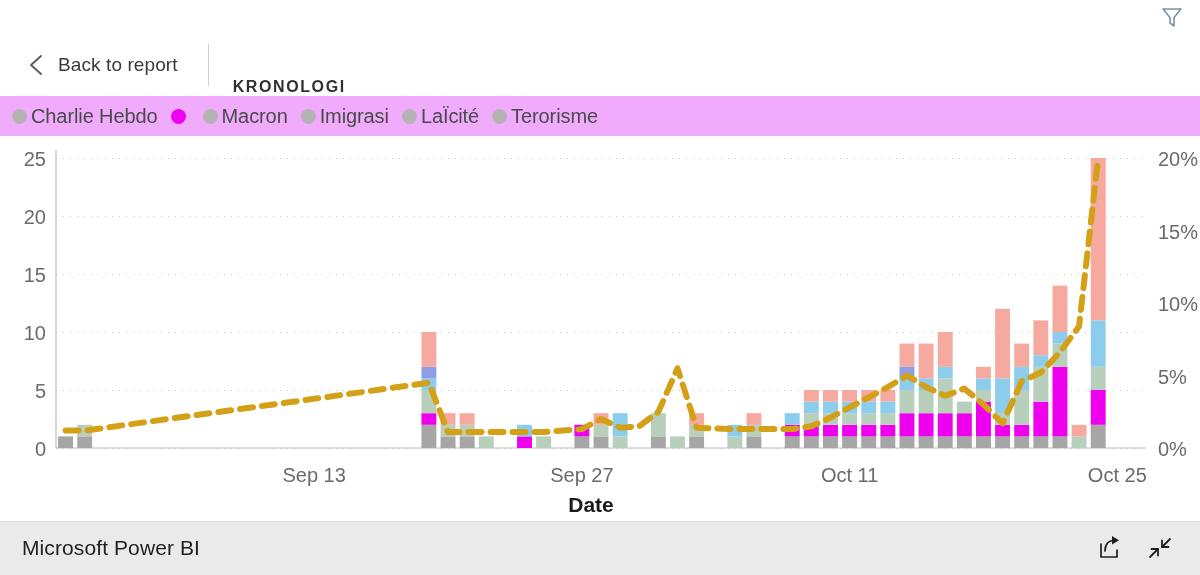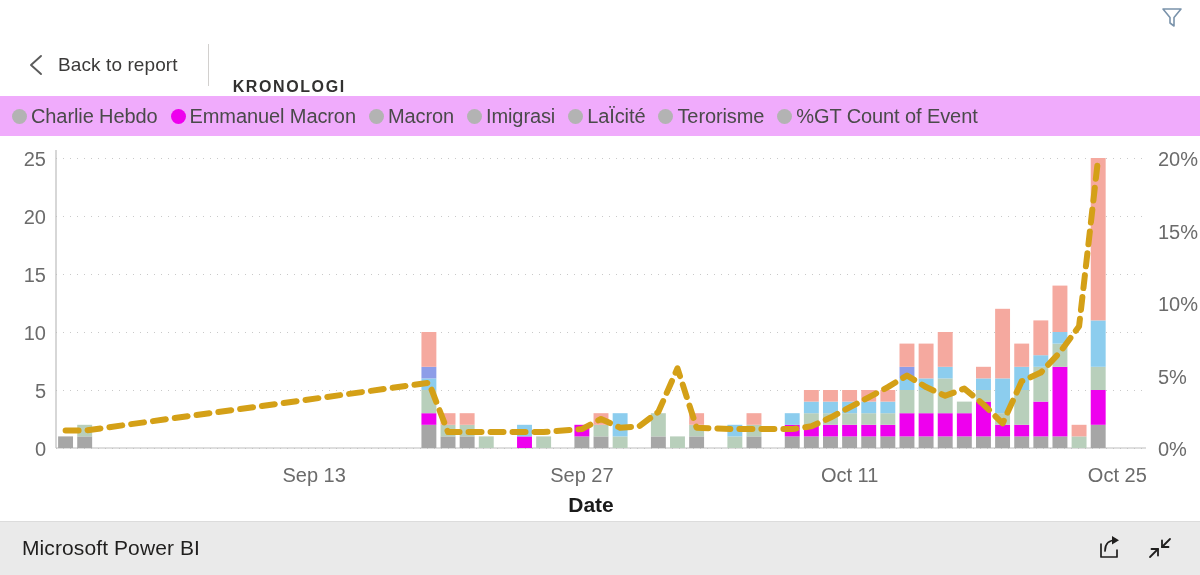--- a/index.html
+++ b/index.html
@@ -117,41 +117,36 @@
     <div class="report-title">KRONOLOGI</div>
   </div>
 
   <div class="legend">
     <div class="legend-item">
       <span class="legend-dot" style="background:#b3b3b3"></span>
       <span class="legend-text">Charlie Hebdo</span>
     </div>
     <div class="legend-item">
       <span class="legend-dot" style="background:#ee00ee"></span>
-      <span class="legend-text">Emmanuel Macron</span>
     </div>
     <div class="legend-item">
       <span class="legend-dot" style="background:#b3b3b3"></span>
       <span class="legend-text">Macron</span>
     </div>
     <div class="legend-item">
       <span class="legend-dot" style="background:#b3b3b3"></span>
       <span class="legend-text">Imigrasi</span>
     </div>
     <div class="legend-item">
       <span class="legend-dot" style="background:#b3b3b3"></span>
       <span class="legend-text">LaÏcité</span>
     </div>
     <div class="legend-item">
       <span class="legend-dot" style="background:#b3b3b3"></span>
       <span class="legend-text">Terorisme</span>
-    </div>
-    <div class="legend-item">
-      <span class="legend-dot" style="background:#b3b3b3"></span>
-      <span class="legend-text">%GT Count of Event</span>
     </div>
   </div>
 
   <div class="chart-wrap">
     <svg class="chart-svg" id="chart" viewBox="0 0 1200 385">
         <line x1="56" x2="1146" y1="312" y2="312" stroke="#c9c9c9" stroke-width="1" stroke-dasharray="1 6" shape-rendering="crispEdges"></line>
         <line x1="56" x2="1146" y1="254" y2="254" stroke="#c9c9c9" stroke-width="1" stroke-dasharray="1 6" shape-rendering="crispEdges"></line>
         <line x1="56" x2="1146" y1="196" y2="196" stroke="#c9c9c9" stroke-width="1" stroke-dasharray="1 6" shape-rendering="crispEdges"></line>
         <line x1="56" x2="1146" y1="138" y2="138" stroke="#c9c9c9" stroke-width="1" stroke-dasharray="1 6" shape-rendering="crispEdges"></line>
         <line x1="56" x2="1146" y1="80" y2="80" stroke="#c9c9c9" stroke-width="1" stroke-dasharray="1 6" shape-rendering="crispEdges"></line>

